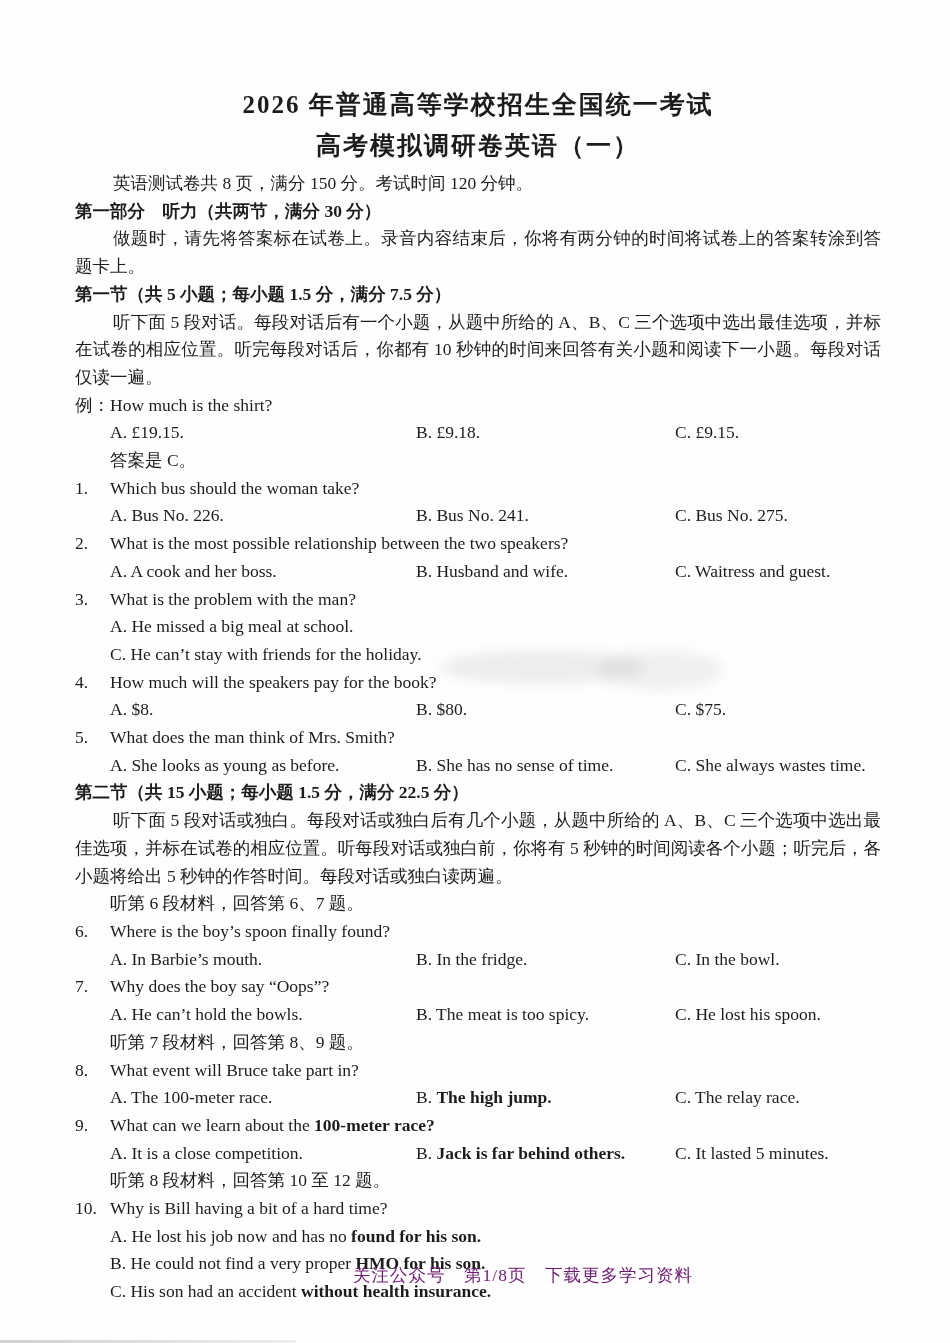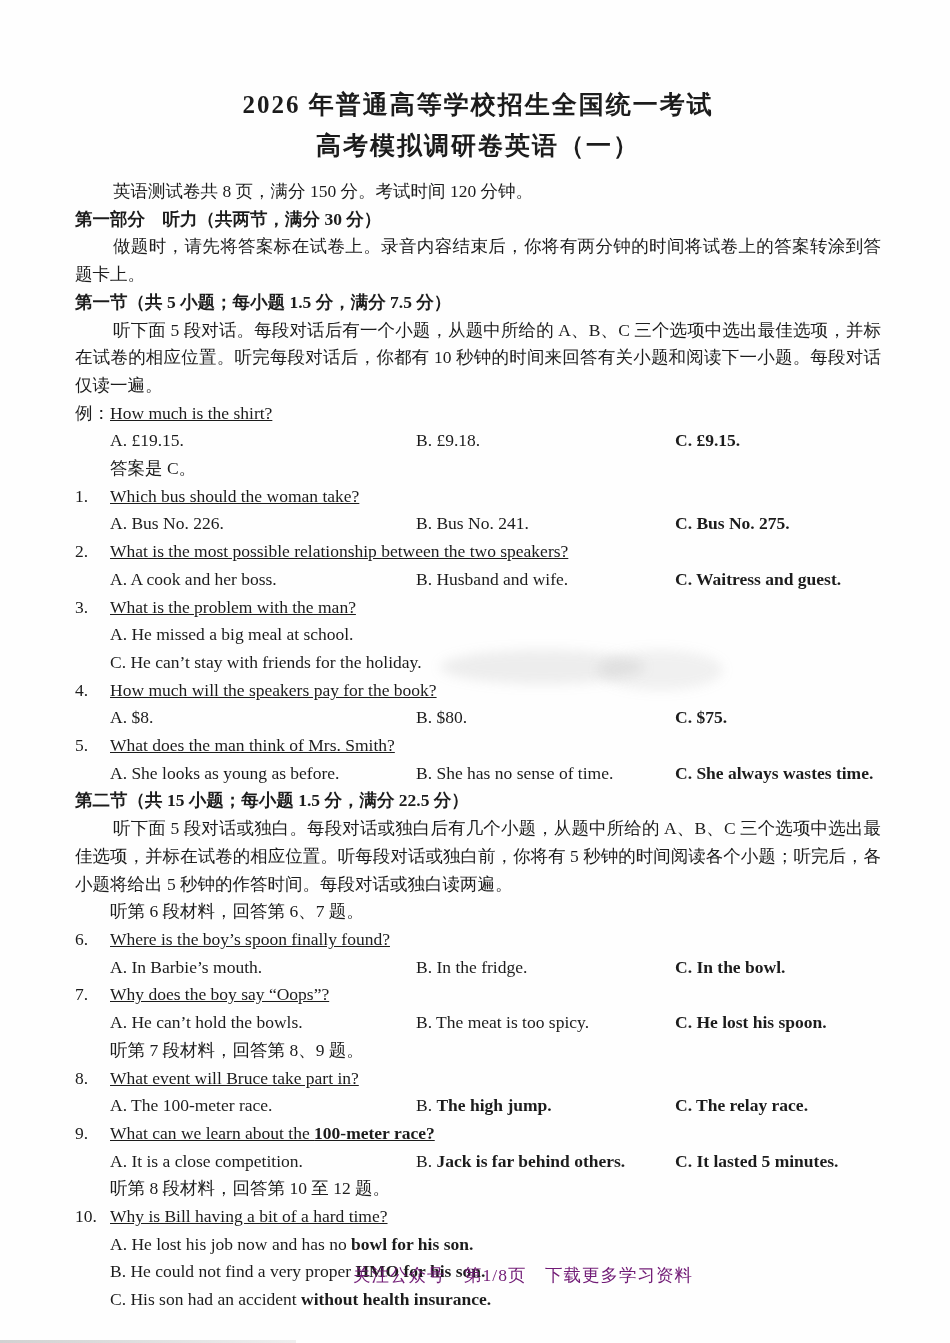--- a/index.html
+++ b/index.html
@@ -16,34 +16,34 @@
     position:absolute;
     left:75px;top:84px;width:806px;
   }
   .title{
     text-align:center;
     font-weight:700;
     font-size:25px;
     line-height:41px;
     letter-spacing:2px;
   }
-  .title + .title{margin-bottom:12px;}
+  .title + .title{margin-bottom:4px;}
   .para,.heading,.question,.optrow,.optline,.cue{
     font-size:17.5px;
     line-height:27.7px;
   }
   .para{text-align:justify;text-indent:38px;}
   .heading{font-weight:700;}
   .question{display:flex;}
   .qnum{flex:0 0 35px;}
-  .qtext{flex:1;text-decoration:underline;}
+  .qtext{flex:1;}
   .optrow{display:flex;padding-left:35px;}
   .optrow .opt:nth-child(1){width:281px;}
   .optrow .opt:nth-child(2){width:259px;margin-left:25px;}
-  .optrow .opt:nth-child(3){flex:1;font-weight:bold;}
+  .optrow .opt:nth-child(3){flex:1;}
   .optline,.cue{padding-left:35px;}
   .bb{font-weight:700;}
   .footer{
     position:absolute;left:0;top:1261px;width:100%;
     text-align:center;
     font-size:17.5px;line-height:28px;
     color:#701a75;
     letter-spacing:1px;
     padding-left:48px;
   }
@@ -167,21 +167,21 @@
         <span class="opt">A. It is a close competition.</span>
         <span class="opt"><span>B. </span><span class="bb">Jack is far behind others.</span></span>
         <span class="opt">C. It lasted 5 minutes.</span>
       </div>
       <div class="cue">听第 8 段材料，回答第 10 至 12 题。</div>
       <div class="question">
         <span class="qnum">10.</span>
         <span class="qtext">Why is Bill having a bit of a hard time?</span>
       </div>
       <div class="optstack">
-        <div class="optline"><span>A. He lost his job now and has no </span><span class="bb">bowl for his son.</span></div>
+        <div class="optline"><span>A. He lost his job now and has no </span><span class="bb">found for his son.</span></div>
         <div class="optline"><span>B. He could not find a very proper </span><span class="bb">HMO for his son.</span></div>
         <div class="optline"><span>C. His son had an accident </span><span class="bb">without health insurance.</span></div>
       </div>
     </div>
 
   <div class="smudge s1"></div>
   <div class="smudge s2"></div>
   <div class="edge-line"></div>
 
   <div class="footer">

